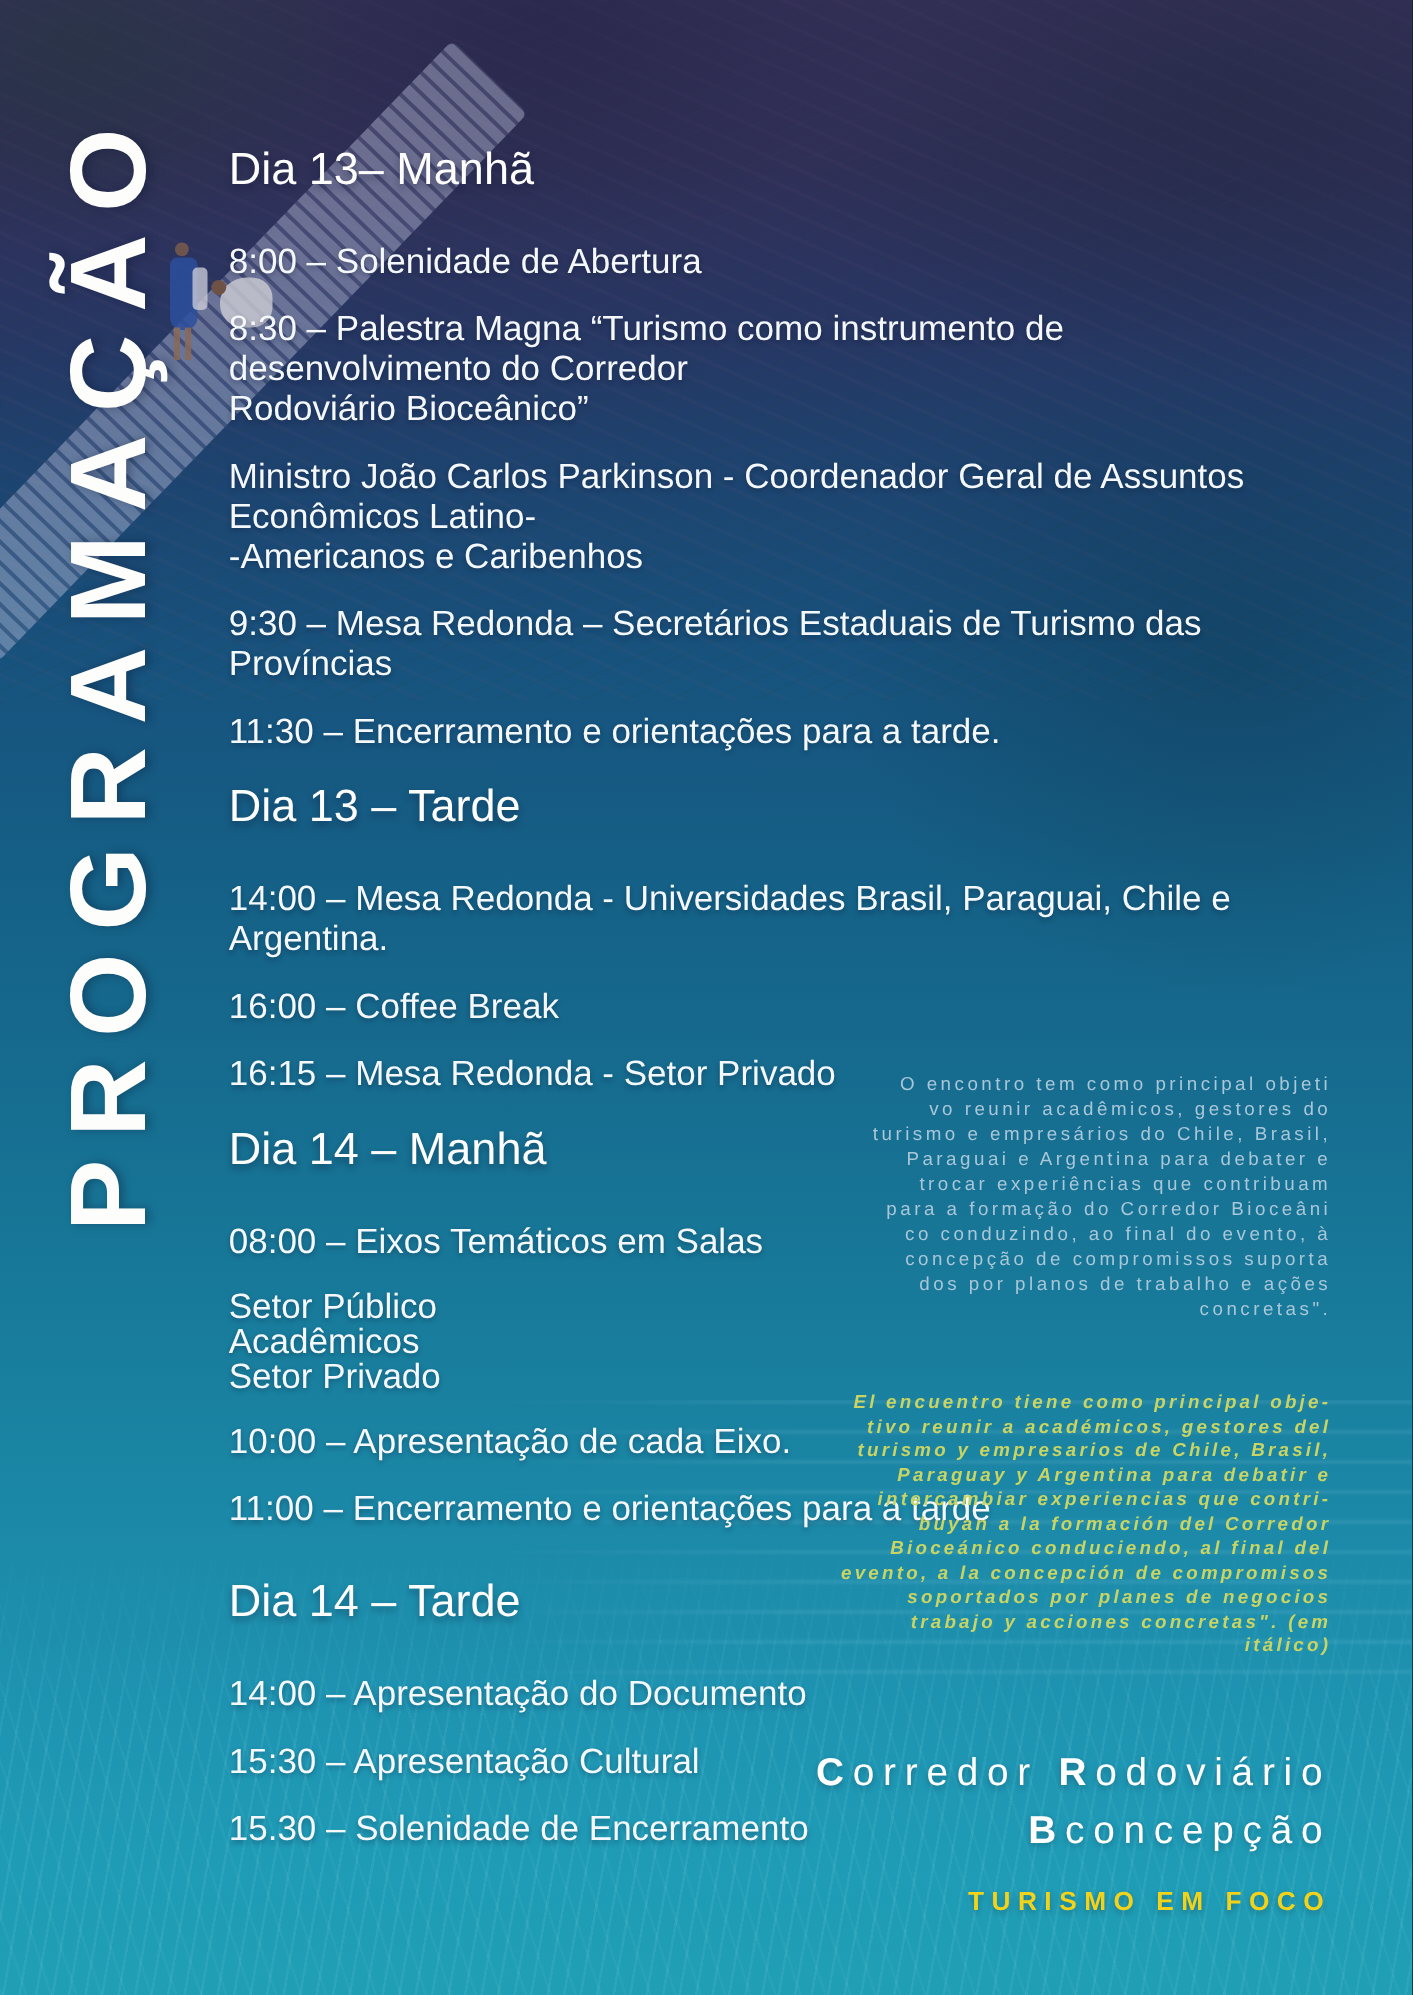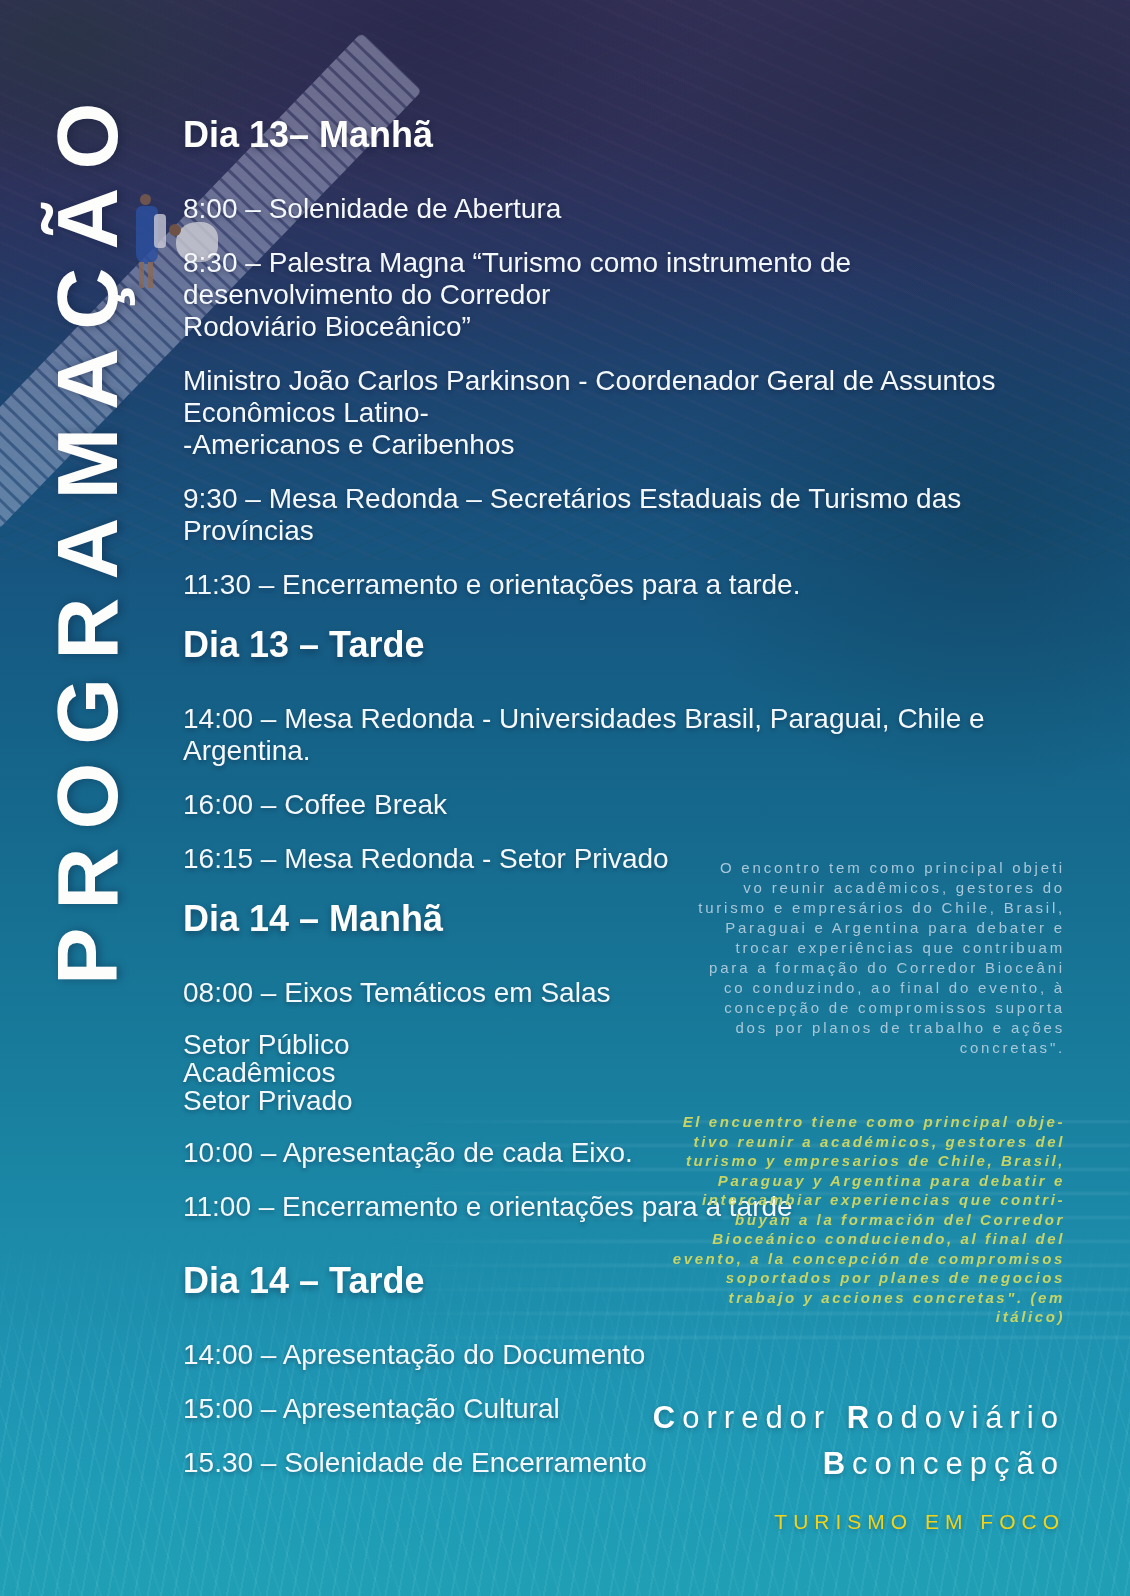--- a/index.html
+++ b/index.html
@@ -115,21 +115,21 @@
   
   .main-col {
     position: absolute;
     left: 183px; top: 115px;
     width: 845px;
   }
   .day-heading {
     margin: 24px 0 38px 0;
     font-size: 36px;
     line-height: 40px;
-    font-weight: 700;
+    font-weight: 400;
     color: #fdfdfc;
     text-shadow: 0 3px 6px rgba(10,20,50,0.40);
   }
   .main-col section:first-child .day-heading { margin-top: 0; }
   section.gap-xl .day-heading { }
   section.gap-md .day-heading { margin-top: 38px; }
   .item {
     margin: 0 0 22px 0;
     font-size: 28px;
     line-height: 32px;
@@ -171,21 +171,21 @@
     font-size: 31px;
     line-height: 46px;
     letter-spacing: 7px;
     color: #ffffff;
     text-shadow: 0 2px 5px rgba(10,30,50,0.30);
   }
   .logo-initial { font-weight: 700; }
   .tagline {
     margin-top: 12px;
     font-size: 21px;
-    font-weight: 400;
+    font-weight: 700;
     letter-spacing: 6px;
     color: #f2d319;
   }
 </style>
 </head>
 <body>
 
 <div class="poster">
 
   <div class="layer foliage-top"></div>
@@ -226,21 +226,21 @@
       <p class="item tight">Setor Público
 Acadêmicos
 Setor Privado</p>
       <p class="item">10:00 – Apresentação de cada Eixo.</p>
       <p class="item">11:00 – Encerramento e orientações para a tarde</p>
     </section>
 
     <section class="gap-md">
       <h2 class="day-heading">Dia 14 – Tarde</h2>
       <p class="item">14:00 – Apresentação do Documento</p>
-      <p class="item">15:00 – Apresentação Cultural</p>
+      <p class="item">15:30 – Apresentação Cultural</p>
       <p class="item">15.30 – Solenidade de Encerramento</p>
     </section>
 
   </div>
 
   <aside class="right-col">
     <p class="para para-pt">O encontro tem como principal objeti
 vo reunir acadêmicos, gestores do
 turismo e empresários do Chile, Brasil,
 Paraguai e Argentina para debater e

